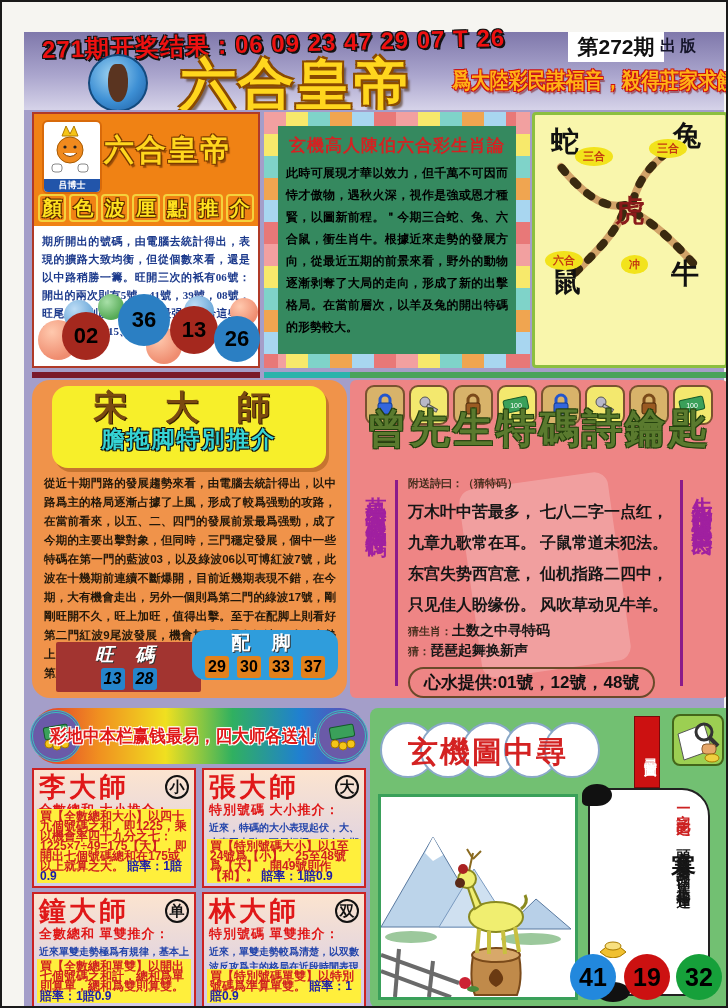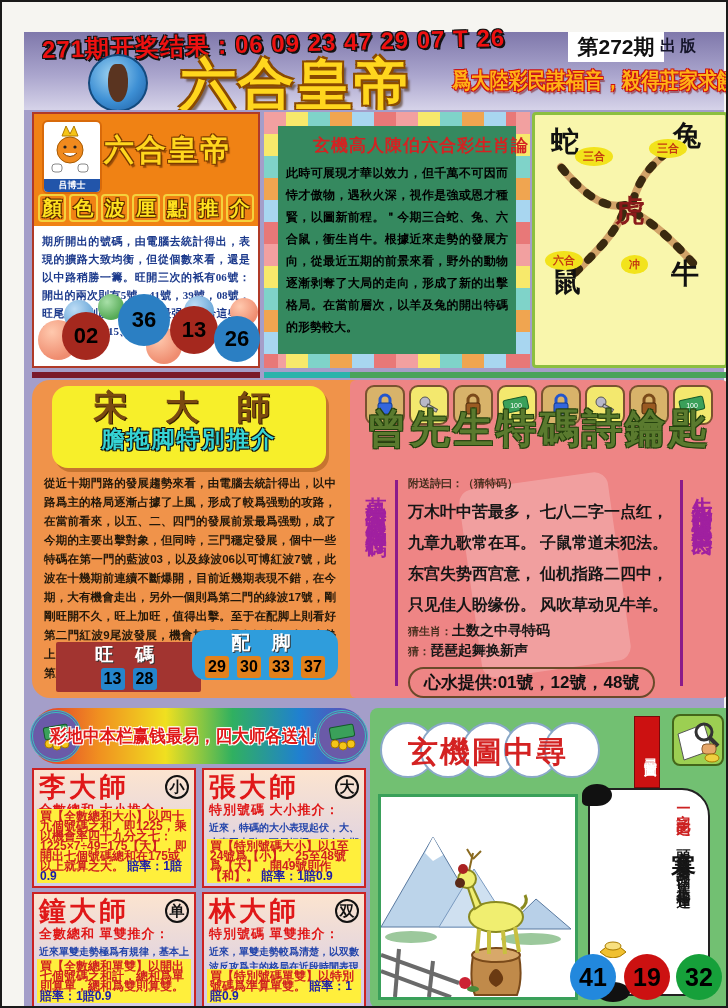--- a/index.html
+++ b/index.html
@@ -39,41 +39,41 @@
   .ball.num{display:flex;align-items:center;justify-content:center;font-size:22px;font-weight:bold;color:#000;}
 
   
   .zpanel{position:absolute;left:262px;top:110px;width:266px;height:256px;box-sizing:border-box;background:#35895f;}
   .tile-strip{position:absolute;background:repeating-linear-gradient(90deg,#f2a0a0 0 22px,#f7e96b 22px 44px,#7fd3c9 44px 66px,#f0a550 66px 88px,#a8d6f0 88px 110px,#e87878 110px 132px);}
   .tile-strip.v{background:repeating-linear-gradient(180deg,#f2a0a0 0 22px,#f7e96b 22px 44px,#7fd3c9 44px 66px,#f0a550 66px 88px,#a8d6f0 88px 110px,#e87878 110px 132px);}
   .zpanel .t{left:0;top:0;width:100%;height:14px;}
   .zpanel .b{left:0;bottom:0;width:100%;height:14px;}
   .zpanel .l{left:0;top:0;width:14px;height:100%;}
   .zpanel .r{right:0;top:0;width:14px;height:100%;}
-  .ztitle{position:absolute;left:14px;top:22px;width:238px;text-align:center;font-size:17px;font-weight:bold;color:#d42222;font-family:"Liberation Serif",serif;letter-spacing:1px;margin-left:24px;}
+  .ztitle{position:absolute;left:14px;top:22px;width:238px;text-align:center;font-size:17px;font-weight:bold;color:#d42222;font-family:"Liberation Serif",serif;letter-spacing:1px;}
   .zbody{position:absolute;left:22px;top:50px;width:222px;font-family:"Liberation Serif",serif;font-weight:bold;font-size:12px;line-height:22px;color:#000000;text-align:justify;}
 
   
   .ypanel{position:absolute;left:530px;top:110px;width:196px;height:256px;background:#f9f6ac;border:3px solid #8cbf3f;border-radius:4px;box-sizing:border-box;}
   .ychar{position:absolute;font-family:"Liberation Serif",serif;font-weight:bold;color:#111;}
   .yoval{position:absolute;background:#f2e31c;color:#c43a10;font-size:11px;font-weight:bold;border-radius:50%;padding:2px 8px;}
   .ypoem{position:absolute;left:6px;bottom:6px;width:182px;font-family:"Liberation Serif",serif;font-weight:bold;font-size:14px;line-height:20px;color:#111;}
   .ypoem .lbl{color:#1a7ad4;}
 
   
   .strip-maroon{position:absolute;left:30px;top:370px;width:228px;height:6px;background:#7a1a2a;}
   .strip-teal{position:absolute;left:262px;top:370px;width:266px;height:6px;background:#2ab3ab;}
-  .spanel{position:absolute;left:30px;top:378px;width:315px;height:318px;background:#f0934a;border-radius:18px;padding-left:41px;}
+  .spanel{position:absolute;left:30px;top:378px;width:315px;height:318px;background:#f0934a;border-radius:18px;}
   .sbanner{position:absolute;left:20px;top:6px;width:274px;height:82px;background:#f7ef2a;border-radius:16px;box-shadow:3px 4px 0 rgba(120,60,0,.35);text-align:center;}
   .sname{font-size:34px;font-weight:bold;color:#7a4a10;letter-spacing:14px;line-height:42px;
     text-shadow:1px 1px 0 #3a2000;}
   .ssub{font-size:23px;font-weight:bold;color:#35d4d4;letter-spacing:2px;line-height:30px;margin-top:-4px;
     text-shadow:1px 1px 0 #111,-1px -1px 0 #111,1px -1px 0 #111,-1px 1px 0 #111;}
   .sbody{position:absolute;left:12px;top:94px;width:292px;font-size:11.5px;line-height:19px;color:#23180a;font-weight:bold;text-align:justify;}
-  .btn-hot{position:absolute;left:24px;top:262px;width:145px;height:50px;background:#a23430;border-radius:2px;text-align:center;}
+  .btn-hot{position:absolute;left:24px;top:262px;width:145px;height:50px;background:#a23430;border-radius:2px;text-align:center;font-style:italic;}
   .btn-pair{position:absolute;left:160px;top:250px;width:146px;height:50px;background:#2f9ddc;border-radius:14px;text-align:center;}
   .btn-label{font-size:19px;font-weight:bold;color:#fff;letter-spacing:8px;line-height:26px;
     text-shadow:1px 1px 0 #333;}
   .numrow{display:flex;justify-content:center;gap:8px;}
   .numsq{width:24px;height:22px;display:flex;align-items:center;justify-content:center;font-size:16px;font-weight:bold;color:#000;border-radius:3px;}
   .numsq.blue{background:#2585cc;}
   .numsq.orange{background:#e2811c;}
 
   
   .strip-green{position:absolute;left:348px;top:370px;width:378px;height:6px;background:#49a35c;}

